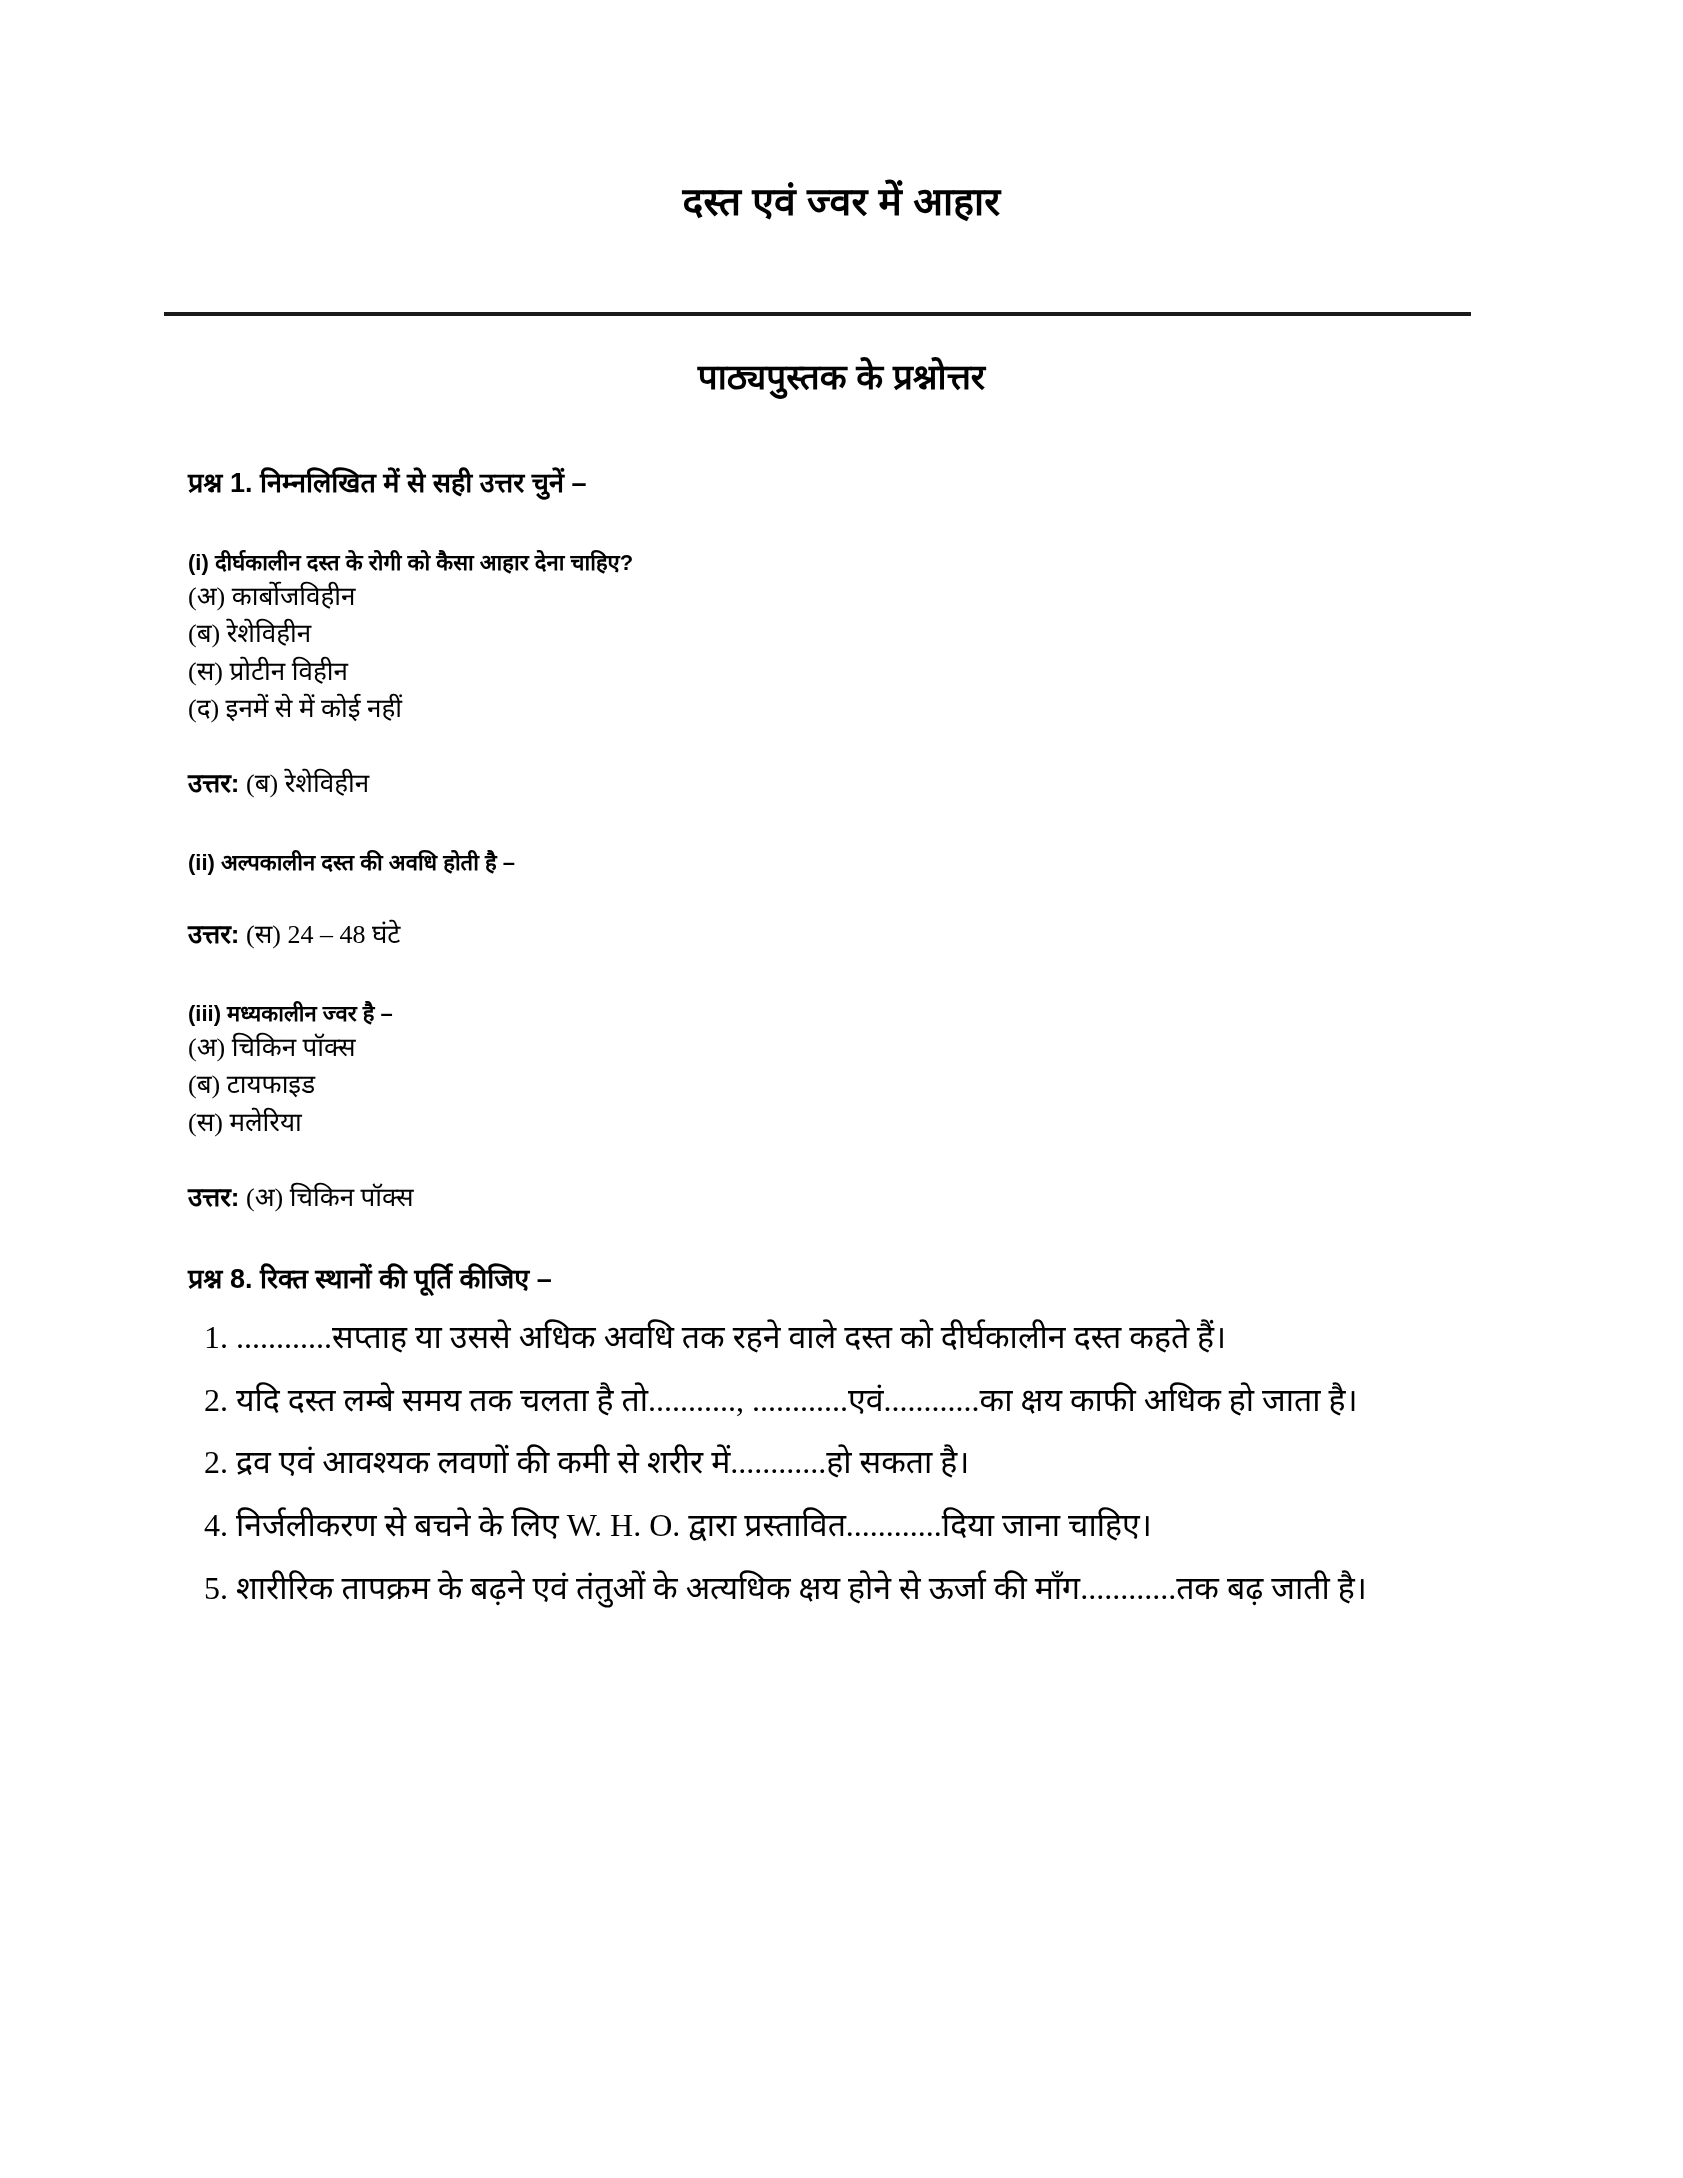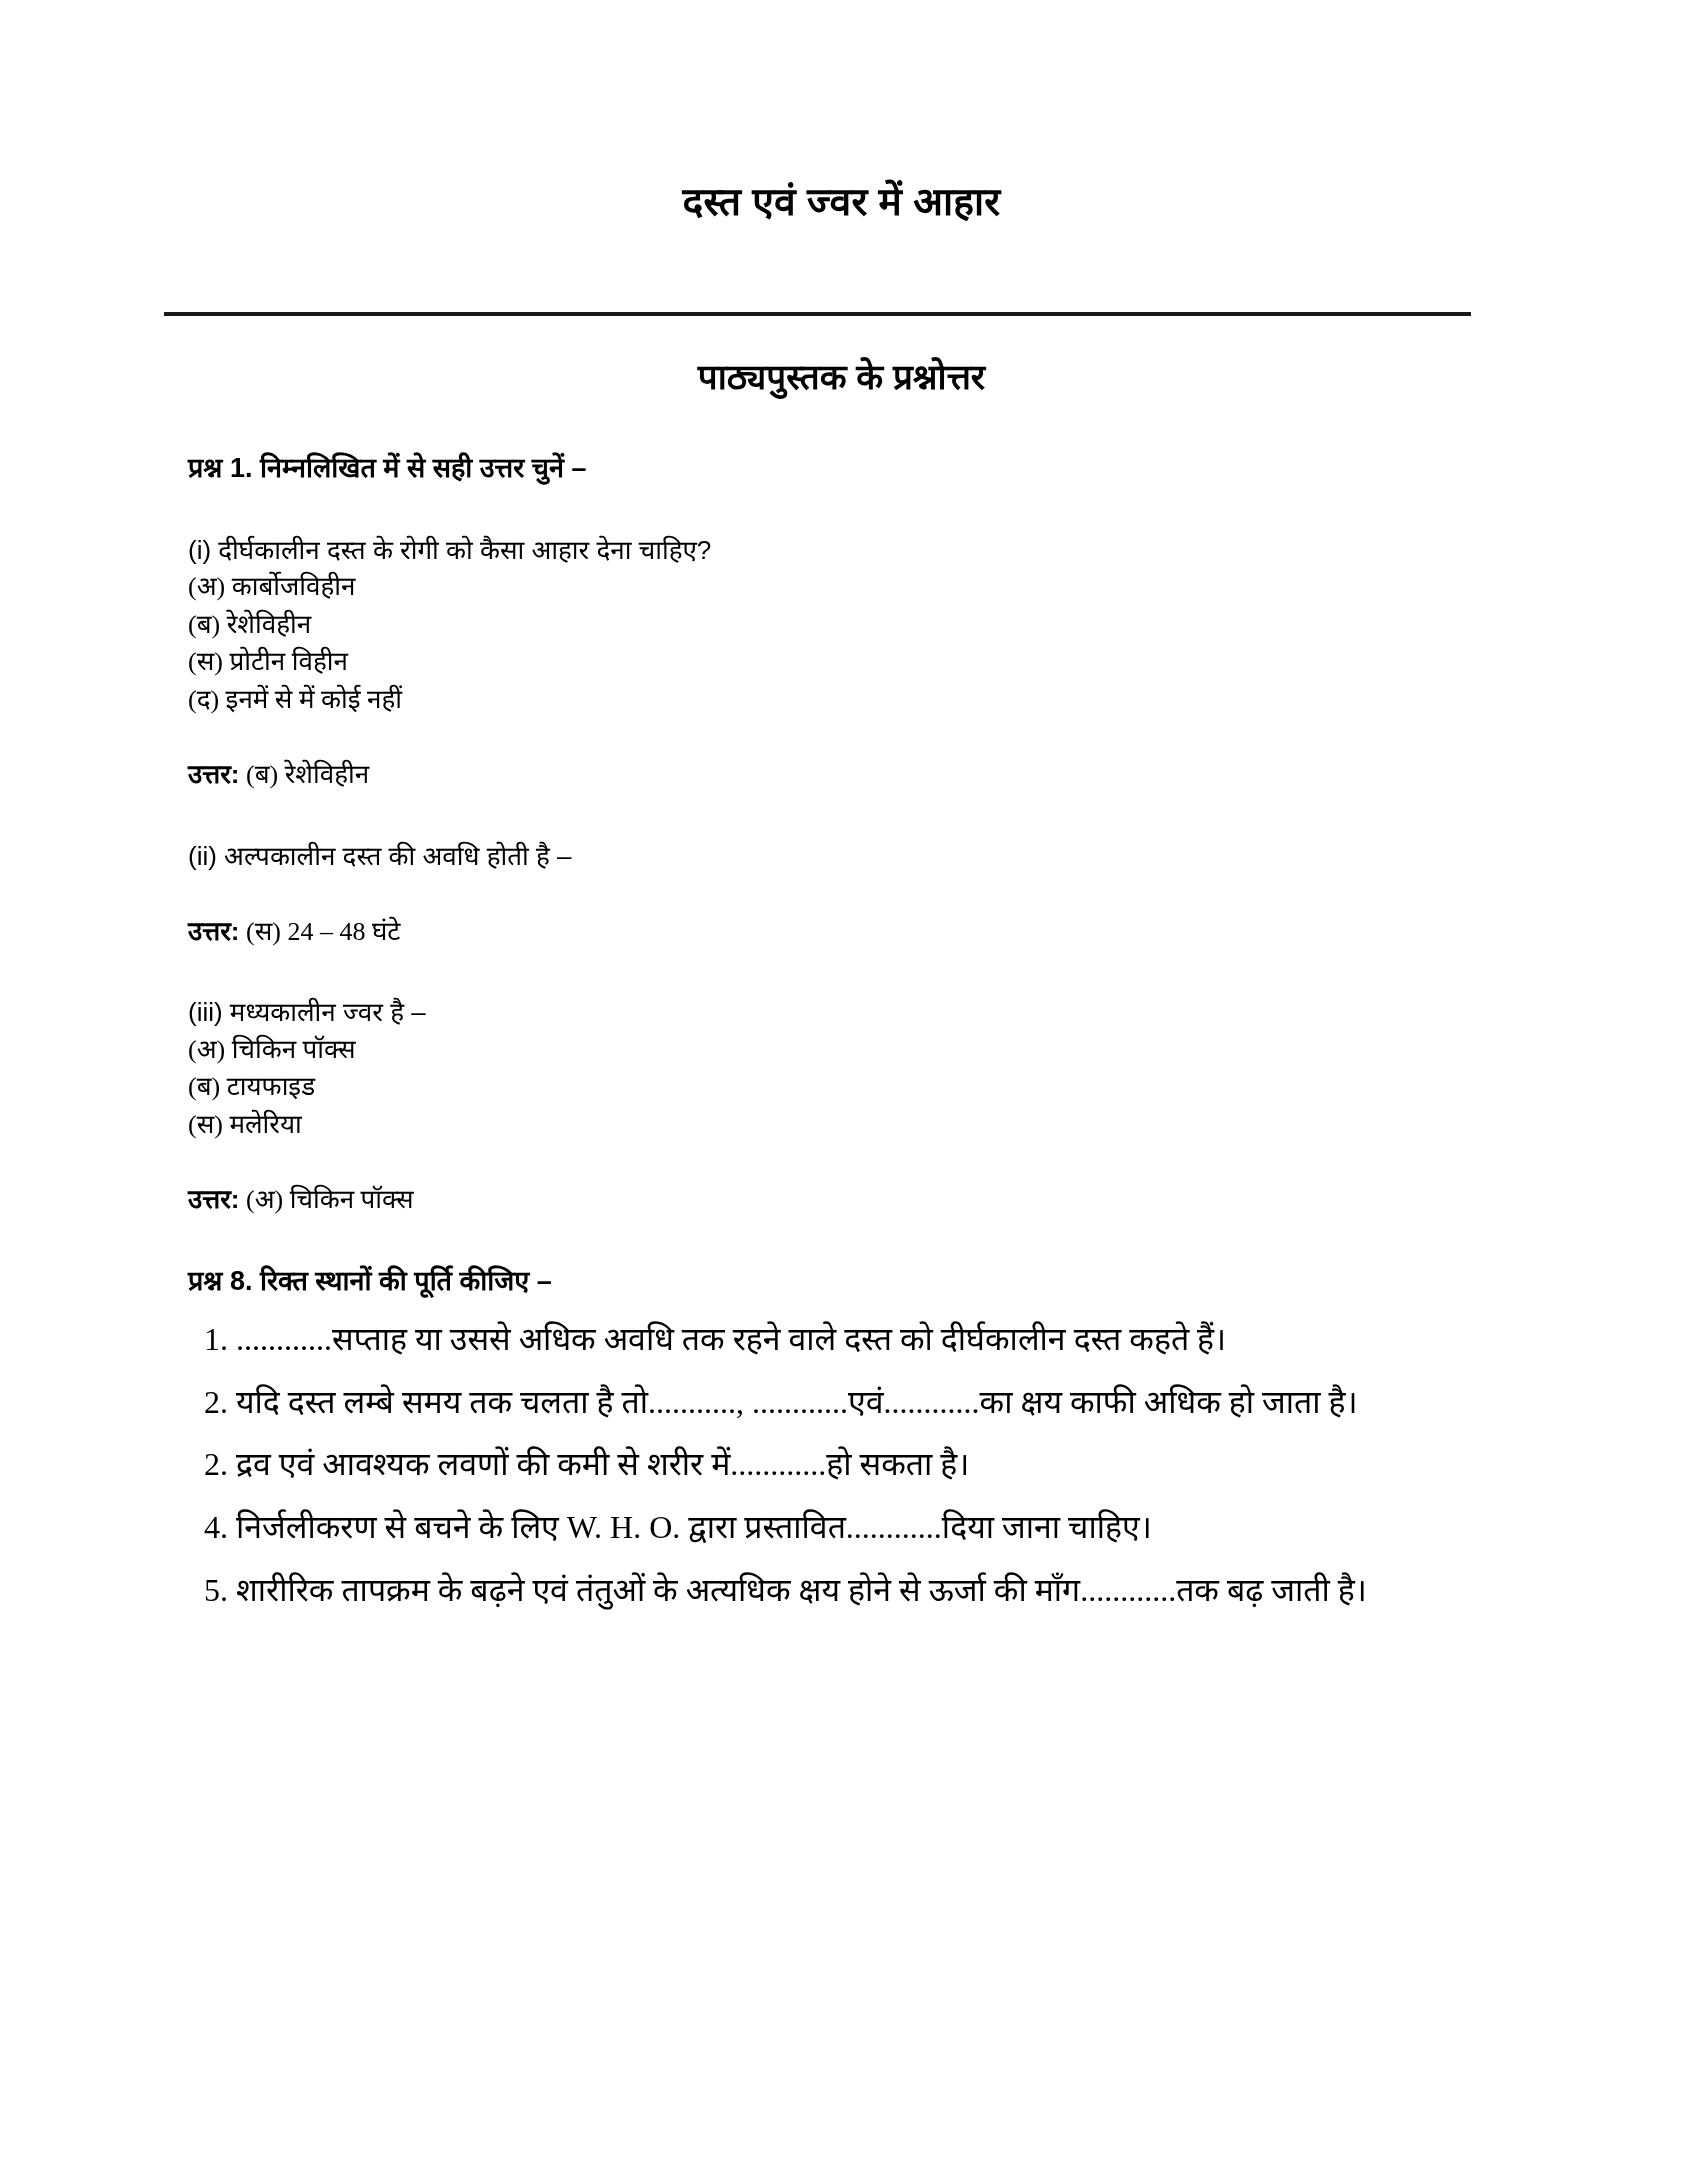--- a/index.html
+++ b/index.html
@@ -59,22 +59,22 @@
   
   .q-head {
     font-family: "Liberation Sans", "DejaVu Sans", sans-serif;
     font-weight: bold;
     font-size: 27px;
     line-height: 1.38;
     margin: 0;
   }
   .sub-q {
     font-family: "Liberation Sans", "DejaVu Sans", sans-serif;
-    font-weight: normal;
-    font-size: 26px;
+    font-weight: bold;
+    font-size: 22px;
     line-height: 1.42;
     margin: 0;
   }
   .opt {
     font-family: "Liberation Serif", "DejaVu Serif", serif;
     font-weight: normal;
     font-size: 26px;
     line-height: 1.44;
     margin: 0;
   }
@@ -92,21 +92,21 @@
     font-family: "Liberation Serif", "DejaVu Serif", serif;
     font-size: 32px;
     line-height: 1.46;
     margin: 16px;
   }
 
   
   .gap-lg { height: 44px; }
   .gap-md { height: 38px; }
 
-  .block-q1 { margin-top: 51px; }
+  .block-q1 { margin-top: 66px; }
   .options { margin-top: 0; }
 </style>
 </head>
 <body>
 
 <div class="page">
 
   <h1 class="doc-title">दस्त एवं ज्वर में आहार</h1>
 
   <hr class="hr">

